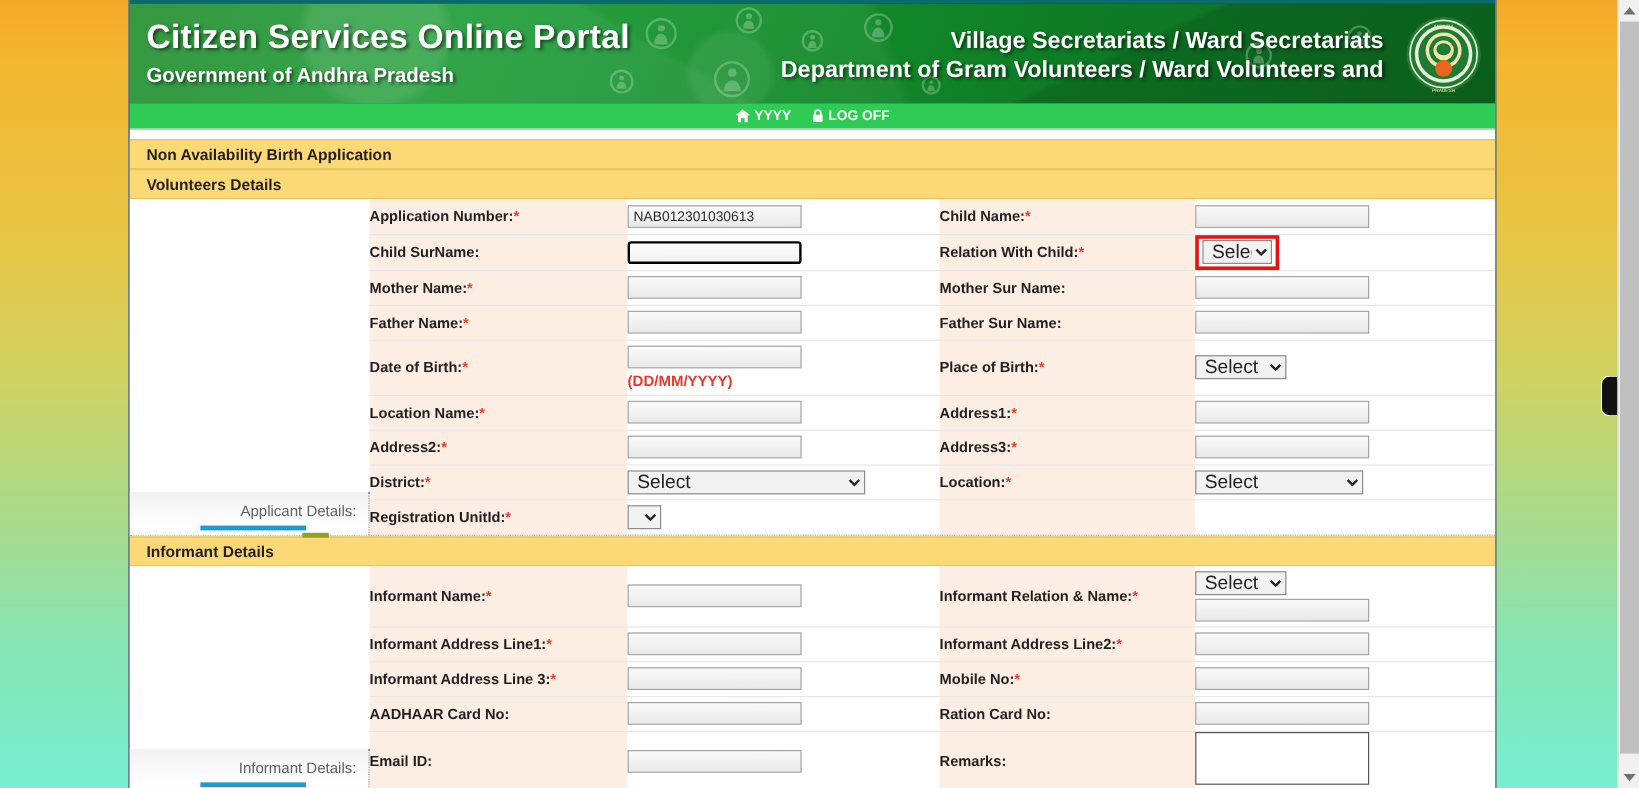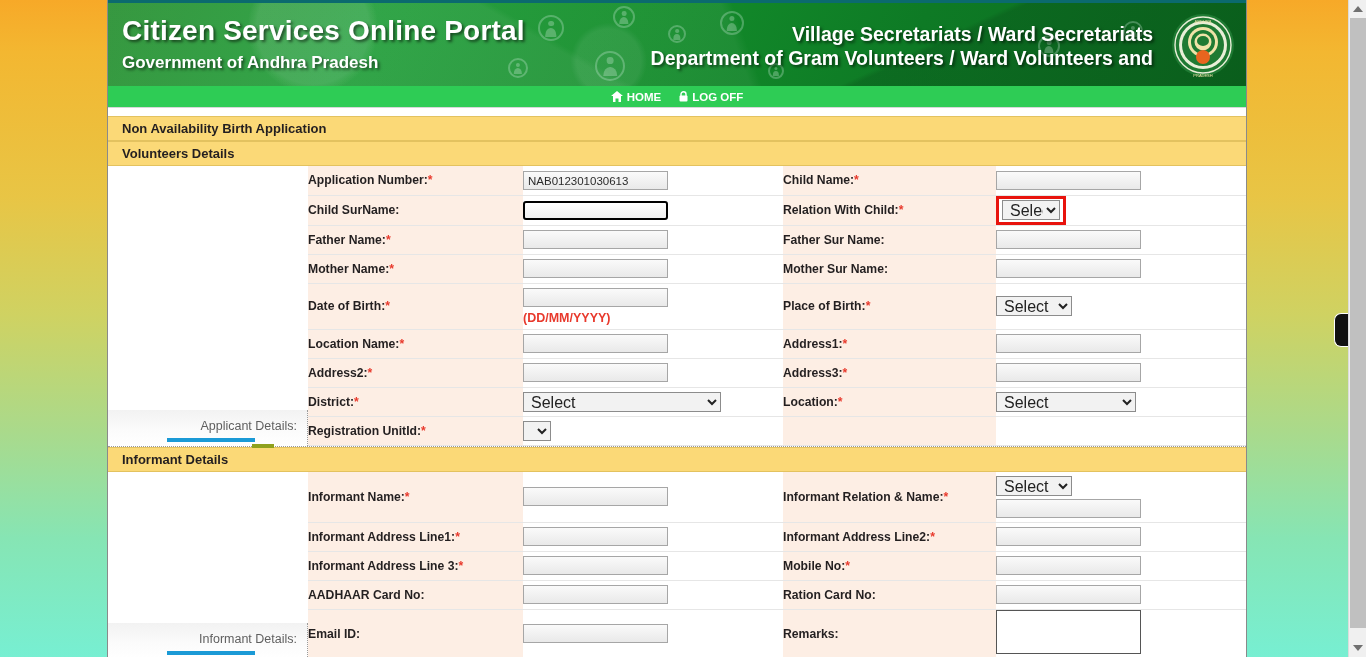--- a/index.html
+++ b/index.html
@@ -329,21 +329,21 @@
       <text x="35" y="12" font-size="4" fill="#f0e3a8" text-anchor="middle" font-family="'Liberation Sans',sans-serif">ANDHRA</text>
       <text x="35" y="66" font-size="4" fill="#f0e3a8" text-anchor="middle" font-family="'Liberation Sans',sans-serif">PRADESH</text>
     </svg>
   </div>
 
   <div class="navbar">
     <a class="navlink" href="#">
       <svg width="12" height="11" viewBox="0 0 12 11">
         <path d="M6 0 L12 5 H10 V11 H7.5 V7.5 H4.5 V11 H2 V5 H0 Z" fill="#fff"></path>
       </svg>
-      <span>HOME</span>
+      <span>YYYY</span>
     </a>
     <a class="navlink" href="#">
       <svg width="9" height="11" viewBox="0 0 9 11">
         <path d="M2 5 V3.2 A2.5 2.5 0 0 1 7 3.2 V5" fill="none" stroke="#fff" stroke-width="1.4"></path>
         <rect x="0.5" y="4.6" width="8" height="6" rx="1" fill="#fff"></rect>
       </svg>
       <span>LOG OFF</span>
     </a>
   </div>
 
@@ -382,29 +382,29 @@
                 <td class="lbl">Child Name:<span class="req">*</span></td>
                 <td class="fld"><input type="text" class="txt" style=""></td>
               </tr>
               <tr>
                 <td class="lbl">Child SurName:</td>
                 <td class="fld"><input type="text" class="txt focused" style=""></td>
                 <td class="lbl">Relation With Child:<span class="req">*</span></td>
                 <td class="fld"><span class="hl-box"><select class="sel w-sm"><option>Select</option></select></span></td>
               </tr>
               <tr>
+                <td class="lbl">Mother Name:<span class="req">*</span></td>
+                <td class="fld"><input type="text" class="txt" style=""></td>
+                <td class="lbl">Mother Sur Name:</td>
+                <td class="fld"><input type="text" class="txt" style=""></td>
+              </tr>
+              <tr>
                 <td class="lbl">Father Name:<span class="req">*</span></td>
                 <td class="fld"><input type="text" class="txt" style=""></td>
                 <td class="lbl">Father Sur Name:</td>
-                <td class="fld"><input type="text" class="txt" style=""></td>
-              </tr>
-              <tr>
-                <td class="lbl">Mother Name:<span class="req">*</span></td>
-                <td class="fld"><input type="text" class="txt" style=""></td>
-                <td class="lbl">Mother Sur Name:</td>
                 <td class="fld"><input type="text" class="txt" style=""></td>
               </tr>
               <tr>
                 <td class="lbl">Date of Birth:<span class="req">*</span></td>
                 <td class="fld">
                   <div class="stack">
                     <input type="text" class="txt" style="">
                     <div class="dob-hint">(DD/MM/YYYY)</div>
                   </div>
                 </td>

